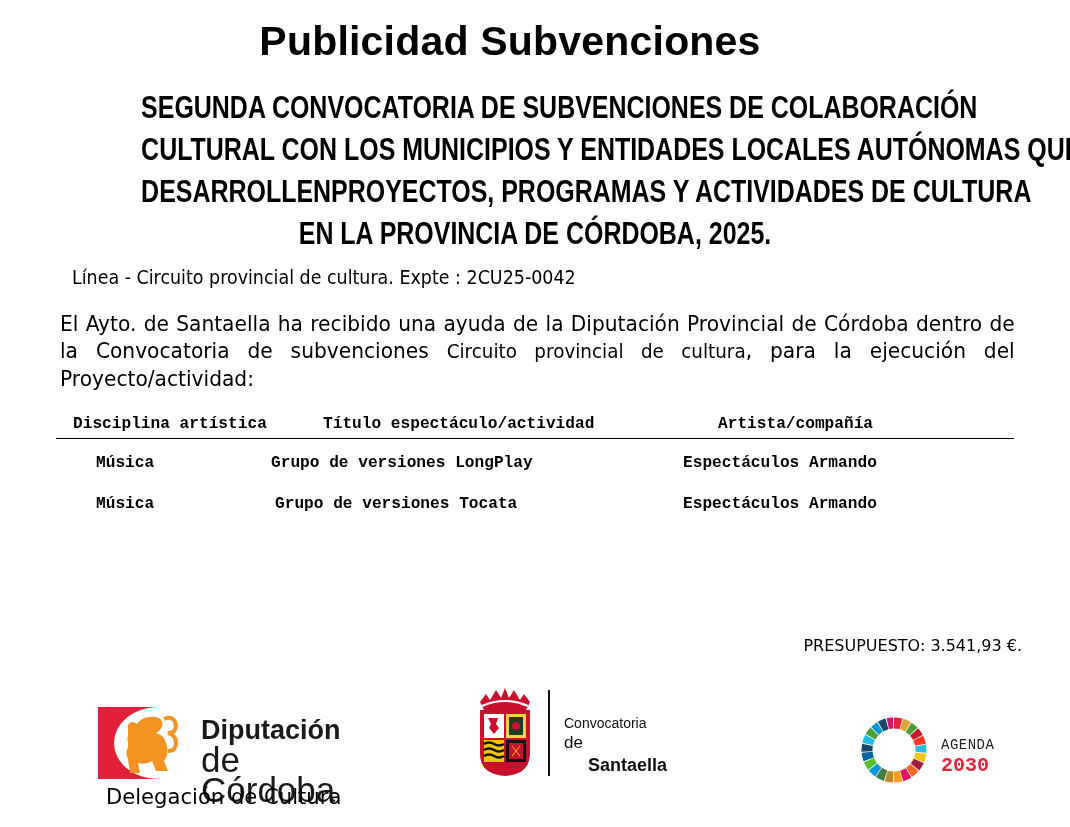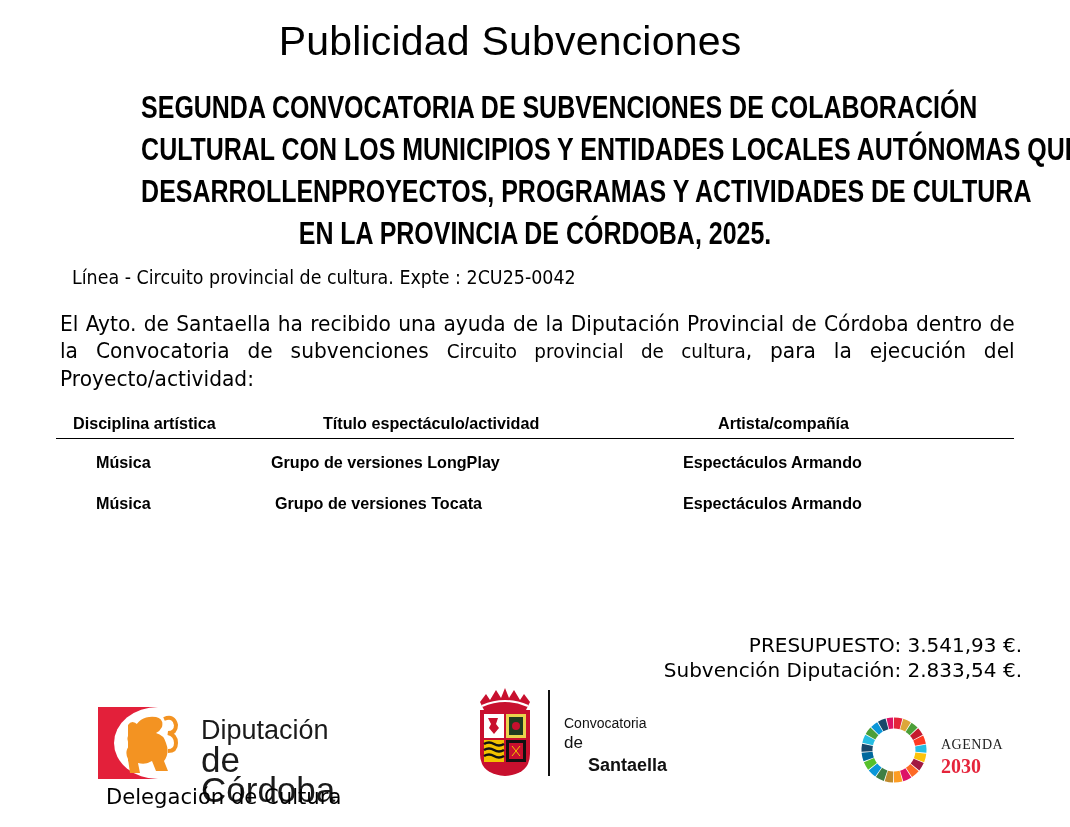--- a/index.html
+++ b/index.html
@@ -1,65 +1,65 @@
 <!DOCTYPE html>
 <html><head>
 <meta charset="utf-8">
 <style>
   html, body { margin: 0; padding: 0; background: #ffffff; }
   body { width: 1070px; height: 827px; position: relative; overflow: hidden; color: #000; }
   .abs { position: absolute; }
   .title {
     left: 0; width: 1020px; top: 18px; text-align: center;
-    font-family: "Liberation Sans", sans-serif; font-weight: normal; font-size: 41px; letter-spacing: 0.2px;
+    font-family: "Liberation Sans", sans-serif; font-weight: bold; font-size: 41px; letter-spacing: 0.2px;
   }
   .headline {
     left: 30px; width: 1010px; top: 86px; text-align: center;
     font-family: "Liberation Sans", sans-serif; font-weight: bold; font-size: 32px; line-height: 42px;
     transform: scaleX(0.78); transform-origin: center top; white-space: nowrap;
   }
   .headline div { white-space: nowrap; }
   .linea {
     left: 72px; top: 266px;
     font-family: "DejaVu Sans", sans-serif; font-size: 19px;
     transform: scaleX(0.92); transform-origin: left top; white-space: nowrap;
   }
   .para {
     left: 60px; width: 1040px; top: 310px;
     font-family: "DejaVu Sans", sans-serif; font-size: 22px; line-height: 27px;
     transform: scaleX(0.918); transform-origin: left top; text-align: justify; text-align-last: left;
   }
   .para .alt { font-size: 20px; }
-  .table { left: 56px; top: 414px; width: 958px; font-family: Liberation Sans, sans-serif; font-weight: bold; text-align: right; }
+  .table { left: 56px; top: 414px; width: 958px; font-family: Liberation Mono, monospace; font-weight: bold; text-align: right; }
   .thead { position: relative; height: 24px; border-bottom: 1.5px solid #000; }
   .th { position: absolute; top: 0; font-size: 17px; white-space: nowrap; transform: scaleX(0.95); transform-origin: left top; }
   .trow { position: relative; height: 41px; }
   .td { position: absolute; top: 14px; font-size: 17px; white-space: nowrap; transform: scaleX(0.95); transform-origin: left top; }
   .budget {
     right: 48px; top: 633px; text-align: right;
-    font-family: "DejaVu Sans", sans-serif; font-size: 20px; line-height: 25px;
+    font-family: "DejaVu Sans", sans-serif; font-size: 16px; line-height: 25px;
   }
   .budget div { white-space: nowrap; }
   
   .dip-logo { left: 98px; top: 707px; width: 270px; height: 74px; }
   .dip-mark { position: absolute; left: 0; top: 0; width: 88px; height: 72px; }
   .dip-name { position: absolute; left: 103px; top: 8px; font-family: "Liberation Sans", sans-serif; color: #1a1a1a; }
-  .dip-name .l1 { font-size: 27px; font-weight: normal; line-height: 30px; display: block; }
+  .dip-name .l1 { font-size: 27px; font-weight: bold; line-height: 30px; display: block; }
   .dip-name .l2 { font-size: 35px; line-height: 30px; display: block; }
   .dip-deleg { left: 106px; top: 784px; font-family: "DejaVu Sans", sans-serif; font-size: 22px; white-space: nowrap; transform: scaleX(0.96); transform-origin: left top; }
   .sant-logo { left: 474px; top: 688px; width: 200px; height: 92px; }
   .sant-shield { position: absolute; left: 0; top: 0; width: 62px; height: 90px; }
   .sant-divider { position: absolute; left: 74px; top: 2px; width: 2px; height: 86px; background: #111; }
   .sant-text { position: absolute; left: 90px; top: 26px; font-family: "Liberation Sans", sans-serif; color: #111; }
   .sant-text .a { font-size: 14px; display: block; line-height: 18px; }
   .sant-text .b { font-size: 17px; display: block; line-height: 22px; }
   .sant-text .b strong { font-size: 18px; margin-left: 24px; }
   .agenda-logo { left: 861px; top: 717px; width: 160px; height: 66px; }
   .agenda-ring { position: absolute; left: 0; top: 0; width: 66px; height: 66px; }
-  .agenda-text { position: absolute; left: 80px; top: 20px; font-family: Liberation Serif, serif; }
+  .agenda-text { position: absolute; left: 80px; top: 20px; font-family: Liberation Mono, monospace; }
   .agenda-text .t1 { display: block; font-size: 14px; color: #222; letter-spacing: 0.5px; line-height: 16px; }
   .agenda-text .t2 { display: block; font-size: 20px; font-weight: bold; color: #e5243b; line-height: 26px; }
 </style>
 </head>
 <body>
 
 <div class="abs title">Publicidad Subvenciones</div>
 
 <div class="abs headline">
   <div>SEGUNDA CONVOCATORIA DE SUBVENCIONES DE COLABORACIÓN</div>
@@ -85,21 +85,20 @@
   </div>
   <div class="trow">
     <span class="td" style="left:40px">Música</span>
     <span class="td" style="left:219px">Grupo de versiones Tocata</span>
     <span class="td" style="left:627px">Espectáculos Armando</span>
   </div>
 </div>
 
 <div class="abs budget">
   <div>PRESUPUESTO: 3.541,93 €.</div>
-  <div>Subvención Diputación: 2.833,54 €.</div>
 </div>
 
 <div class="abs dip-logo">
   <svg class="dip-mark" viewBox="0 0 88 72">
     <rect x="0" y="0" width="60" height="72" fill="#e3203a"></rect>
     <ellipse cx="60" cy="36" rx="44" ry="36" fill="#ffffff"></ellipse>
     <rect x="60" y="0" width="28" height="72" fill="#ffffff"></rect>
     <path d="M30 18 q4 -6 10 0 l0 36 q-5 3 -10 0 z" fill="#f39322"></path>
     <path d="M36 22 q6 -14 22 -12 q8 2 6 10 q-2 4 -6 6 q8 2 10 10 q4 10 -2 18 l4 10 l-12 0 l-4 -10 q-6 4 -14 2 l2 10 l-10 0 l-2 -14 q-4 -8 2 -14 q-6 -6 2 -16 z" fill="#f39322"></path>
     <path d="M66 12 q10 -4 12 6 q0 8 -8 8 q8 2 8 10 q0 8 -8 8" fill="none" stroke="#f39322" stroke-width="4"></path>

